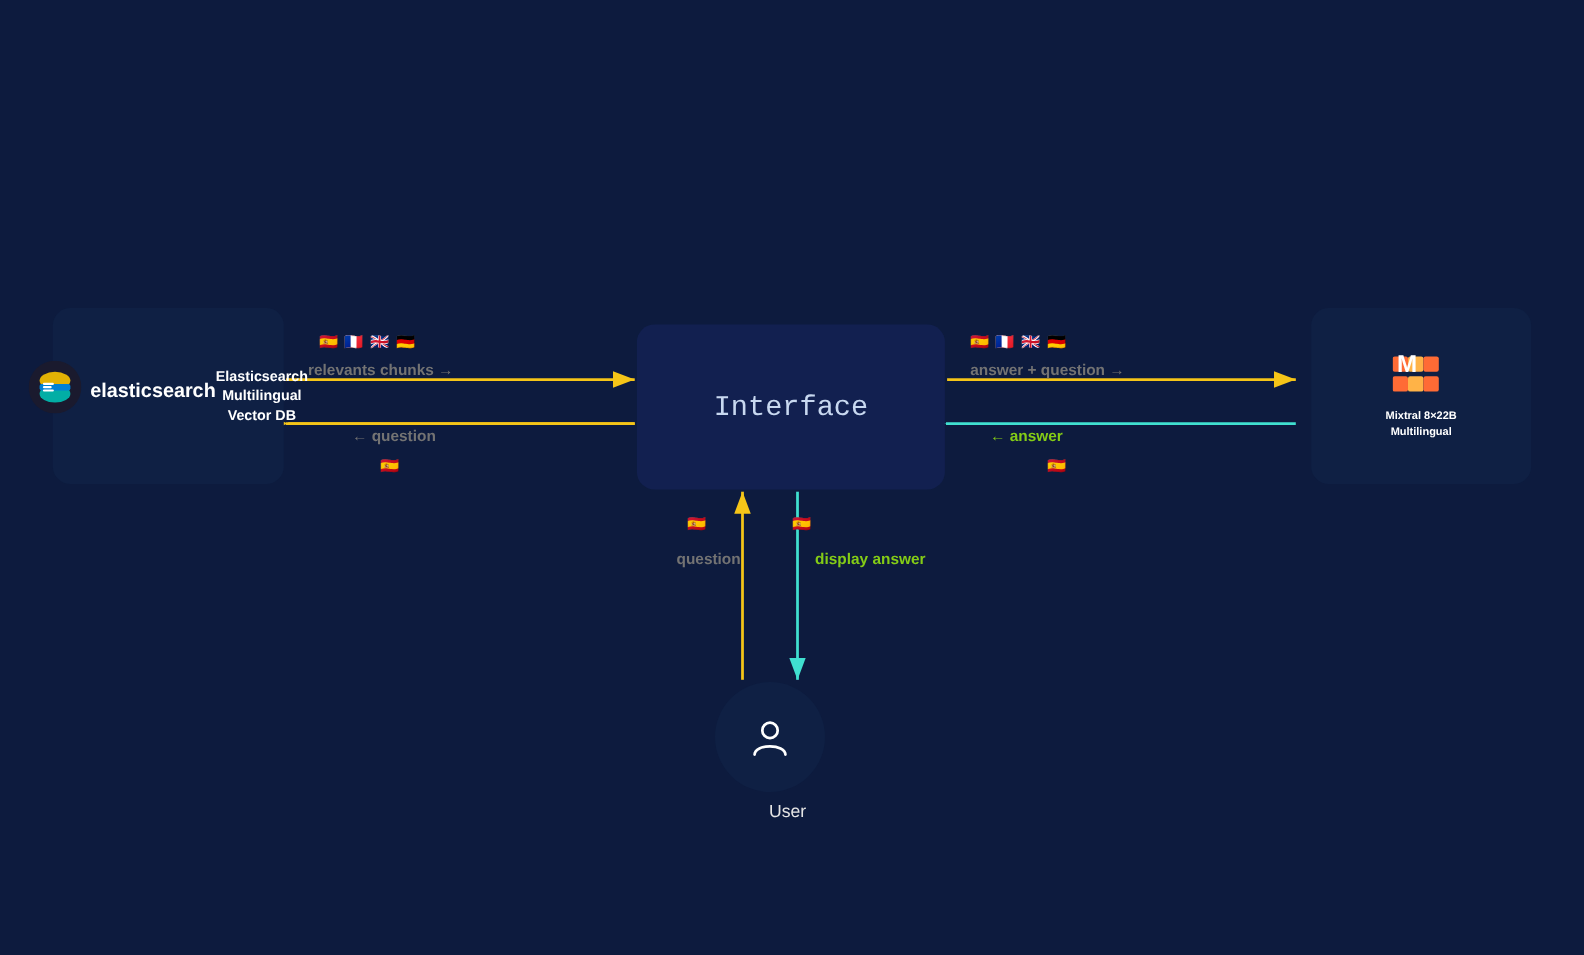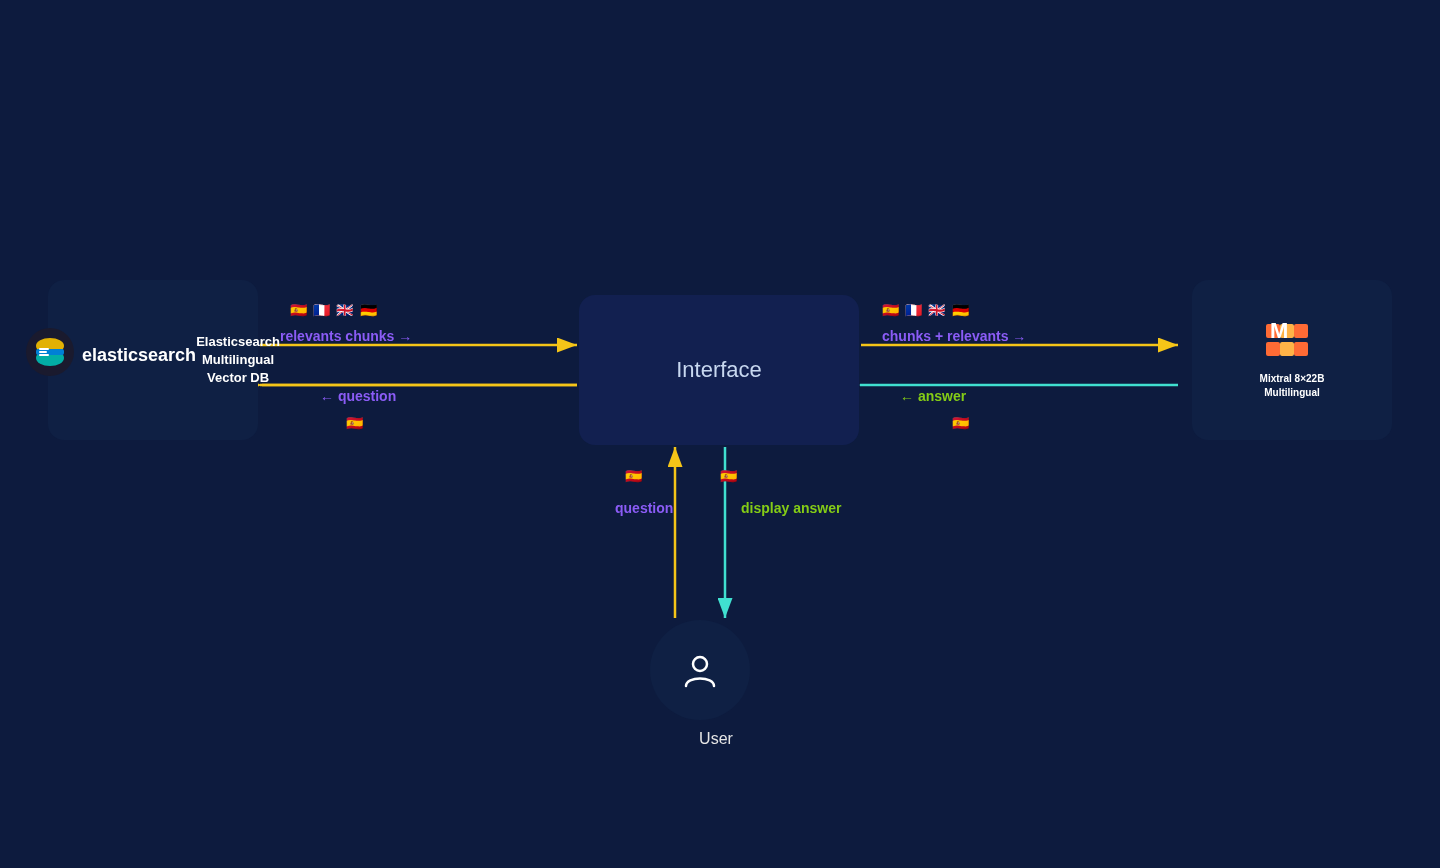--- a/index.html
+++ b/index.html
@@ -95,23 +95,24 @@
 
     .card-subtitle {
       font-size: 13px;
       font-weight: 700;
       color: white;
       text-align: center;
       line-height: 1.4;
     }
 
     .interface-label {
-      font-size: 22px;
+      font-size: 26px;
       font-weight: 400;
       color: #c8d8f0;
+      font-family: Liberation Mono, monospace;
     }
 
     .mixtral-title {
       font-size: 10px;
       font-weight: 700;
       color: white;
       text-align: center;
       line-height: 1.4;
     }
 
@@ -141,21 +142,21 @@
       font-size: 16px;
       letter-spacing: 1px;
     }
 
     .arrow-label {
       position: absolute;
       font-size: 14px;
       font-weight: 600;
     }
 
-    .yellow { color: #8b5cf6; }
+    .yellow { color: #737373; }
     .cyan { color: #84cc16; }
 
     
     .label-relevants-chunks {
       top: 328px;
       left: 280px;
     }
     .label-question-left {
       top: 388px;
       left: 320px;
@@ -308,21 +309,21 @@
 
   <div class="arrow-label label-flags-left-bottom flags">
     <span>🇪🇸</span>
   </div>
 
   <div class="arrow-label label-flags-right-top flags">
     <span>🇪🇸 🇫🇷 🇬🇧 🇩🇪</span>
   </div>
 
   <div class="arrow-label label-chunks-question yellow">
-    <span>chunks + relevants</span> →
+    <span>answer + question</span> →
   </div>
 
   <div class="arrow-label label-answer cyan">
     ← <span>answer</span>
   </div>
 
   <div class="arrow-label label-flags-right-bottom flags">
     <span>🇪🇸</span>
   </div>
 

